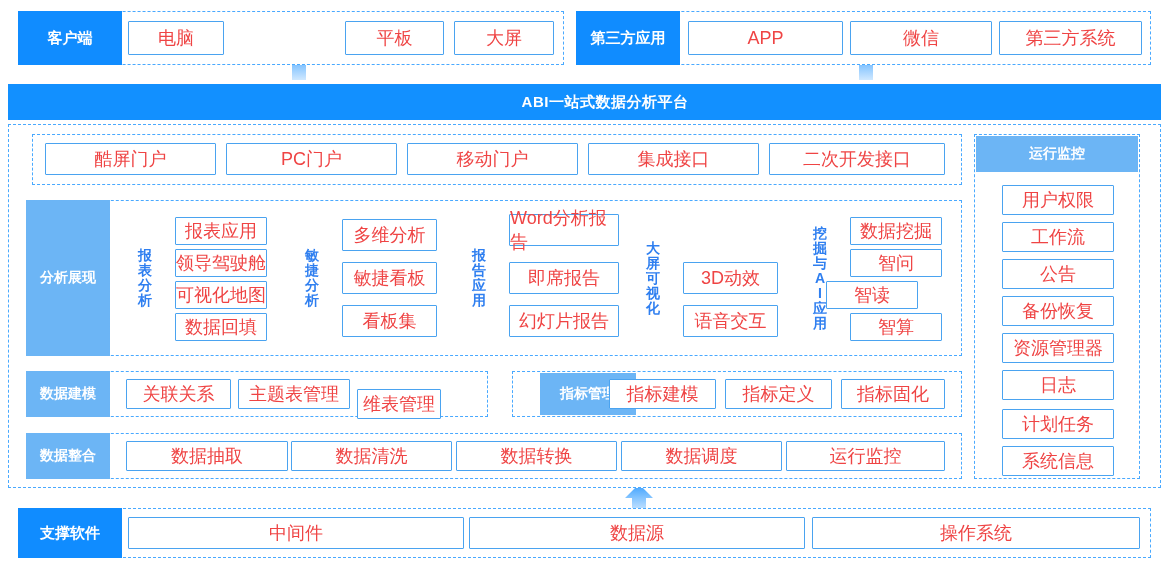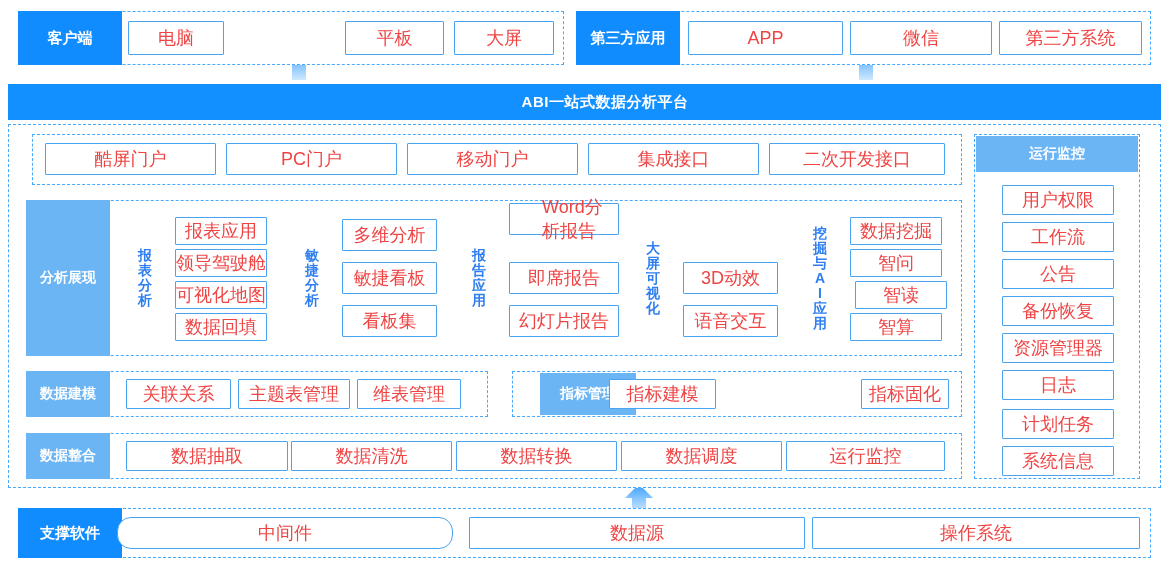--- a/index.html
+++ b/index.html
@@ -188,21 +188,21 @@
   <div class="abs solidbox" style="left:342px;top:305px;width:95px;height:32px;">看板集</div>
 
   <div class="abs vlabel" style="left:468px;top:226px;width:22px;height:104px;">
     <span>
         <span style="display: block;">报</span>
         <span style="display: block;">告</span>
         <span style="display: block;">应</span>
         <span style="display: block;">用</span>
       </span>
   </div>
-  <div class="abs solidbox" style="left:509px;top:203px;width:110px;height:32px;padding-left:32px;">Word分析报告</div>
+  <div class="abs solidbox" style="left:509px;top:214px;width:110px;height:32px;">Word分析报告</div>
   <div class="abs solidbox" style="left:509px;top:262px;width:110px;height:32px;">即席报告</div>
   <div class="abs solidbox" style="left:509px;top:305px;width:110px;height:32px;">幻灯片报告</div>
 
   <div class="abs vlabel" style="left:642px;top:216px;width:22px;height:124px;">
     <span>
         <span style="display: block;">大</span>
         <span style="display: block;">屏</span>
         <span style="display: block;">可</span>
         <span style="display: block;">视</span>
         <span style="display: block;">化</span>
@@ -217,33 +217,34 @@
         <span style="display: block;">掘</span>
         <span style="display: block;">与</span>
         <span style="display: block;">A</span>
         <span style="display: block;">I</span>
         <span style="display: block;">应</span>
         <span style="display: block;">用</span>
       </span>
   </div>
   <div class="abs solidbox" style="left:850px;top:217px;width:92px;height:28px;">数据挖掘</div>
   <div class="abs solidbox" style="left:850px;top:249px;width:92px;height:28px;">智问</div>
-  <div class="abs solidbox" style="left:855px;top:281px;width:92px;height:28px;">智读</div>
+  <div class="abs solidbox" style="left:826px;top:281px;width:92px;height:28px;">智读</div>
   <div class="abs solidbox" style="left:850px;top:313px;width:92px;height:28px;">智算</div>
 
   <div class="abs dashbox" style="left:26px;top:371px;width:462px;height:46px;"></div>
   <div class="abs taglight" style="left:26px;top:371px;width:84px;height:46px;">数据建模</div>
   <div class="abs solidbox" style="left:126px;top:379px;width:105px;height:30px;">关联关系</div>
   <div class="abs solidbox" style="left:238px;top:379px;width:112px;height:30px;">主题表管理</div>
-  <div class="abs solidbox" style="left:357px;top:379px;width:104px;height:30px;">维表管理</div>
+  <div class="abs solidbox" style="left:357px;top:389px;width:84px;height:30px;">维表管理</div>
 
   <div class="abs dashbox" style="left:512px;top:371px;width:450px;height:46px;"></div>
   <div class="abs taglight" style="left:540px;top:373px;width:96px;height:42px;">指标管理</div>
   <div class="abs solidbox" style="left:609px;top:379px;width:107px;height:30px;">指标建模</div>
-  <div class="abs solidbox" style="left:841px;top:379px;width:88px;height:30px;margin-left:20px;">指标固化</div>
+  <div class="abs solidbox" style="left:725px;top:379px;width:107px;height:30px;">指标定义</div>
+  <div class="abs solidbox" style="left:841px;top:379px;width:104px;height:30px;">指标固化</div>
 
   <div class="abs dashbox" style="left:26px;top:433px;width:936px;height:46px;"></div>
   <div class="abs taglight" style="left:26px;top:433px;width:84px;height:46px;">数据整合</div>
   <div class="abs solidbox" style="left:126px;top:441px;width:162px;height:30px;">数据抽取</div>
   <div class="abs solidbox" style="left:291px;top:441px;width:161px;height:30px;">数据清洗</div>
   <div class="abs solidbox" style="left:456px;top:441px;width:161px;height:30px;">数据转换</div>
   <div class="abs solidbox" style="left:621px;top:441px;width:161px;height:30px;">数据调度</div>
   <div class="abs solidbox" style="left:786px;top:441px;width:159px;height:30px;">运行监控</div>
 
   <div class="abs dashbox" style="left:974px;top:134px;width:166px;height:345px;"></div>
@@ -253,17 +254,17 @@
   <div class="abs solidbox" style="left:1002px;top:222px;width:112px;height:30px;">工作流</div>
   <div class="abs solidbox" style="left:1002px;top:259px;width:112px;height:30px;">公告</div>
   <div class="abs solidbox" style="left:1002px;top:296px;width:112px;height:30px;text-align:center;">备份恢复</div>
   <div class="abs solidbox" style="left:1002px;top:333px;width:112px;height:30px;">资源管理器</div>
   <div class="abs solidbox" style="left:1002px;top:370px;width:112px;height:30px;">日志</div>
   <div class="abs solidbox" style="left:1002px;top:409px;width:112px;height:30px;">计划任务</div>
   <div class="abs solidbox" style="left:1002px;top:446px;width:112px;height:30px;">系统信息</div>
 
   <div class="abs dashbox" style="left:18px;top:508px;width:1133px;height:50px;"></div>
   <div class="abs tagdark" style="left:18px;top:508px;width:104px;height:50px;">支撑软件</div>
-  <div class="abs solidbox" style="left:117px;top:517px;width:336px;height:32px;border-radius:14px;">中间件</div>
+  <div class="abs solidbox" style="left:128px;top:517px;width:336px;height:32px;">中间件</div>
   <div class="abs solidbox" style="left:469px;top:517px;width:336px;height:32px;">数据源</div>
   <div class="abs solidbox" style="left:812px;top:517px;width:328px;height:32px;">操作系统</div>
 
 </div>
 
 </body></html>

